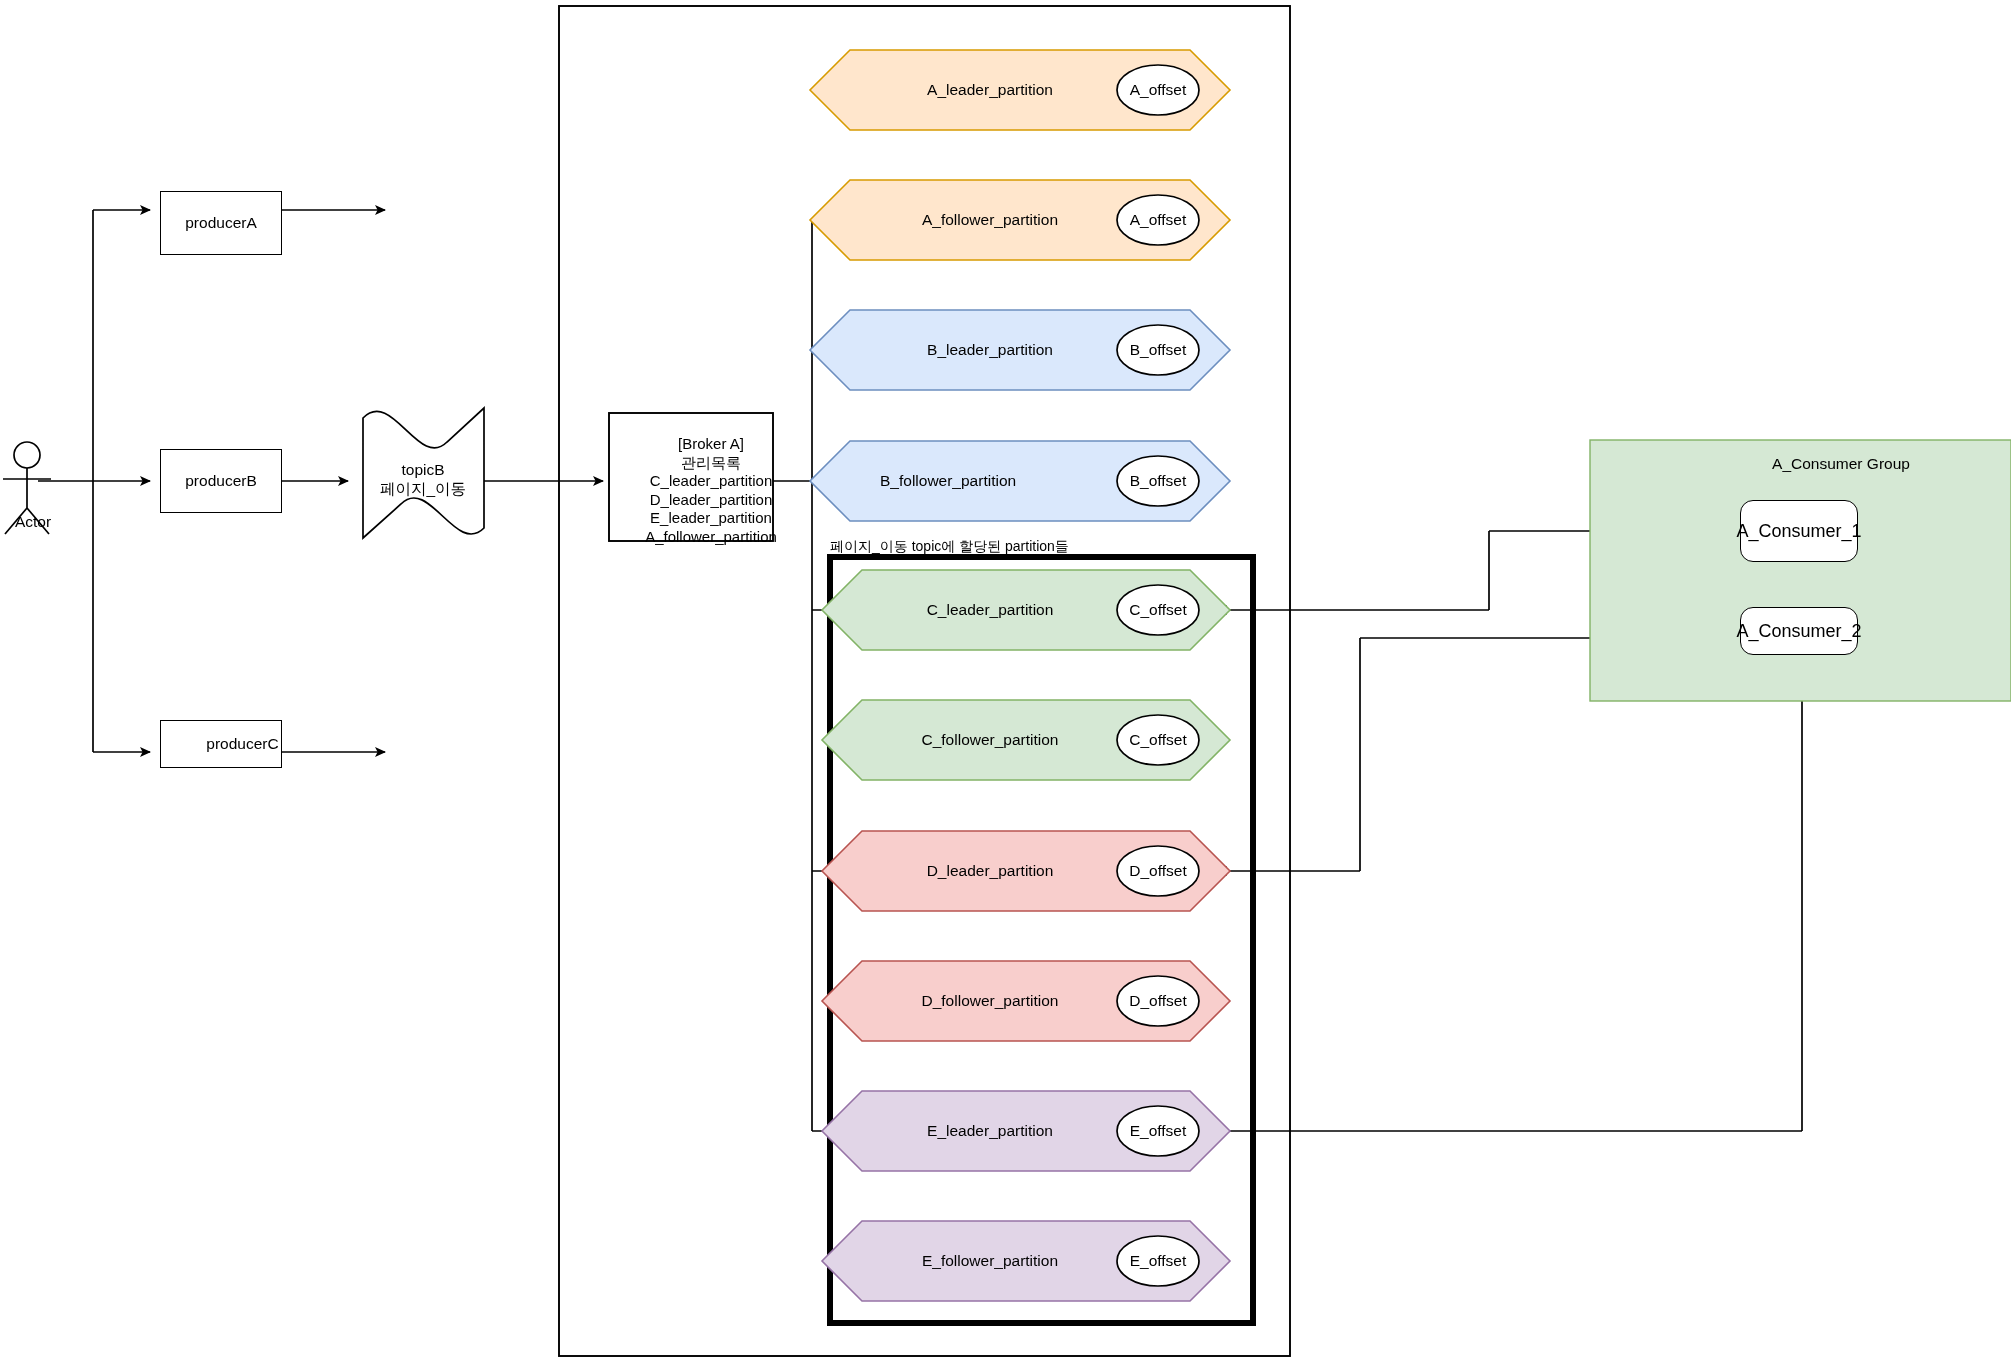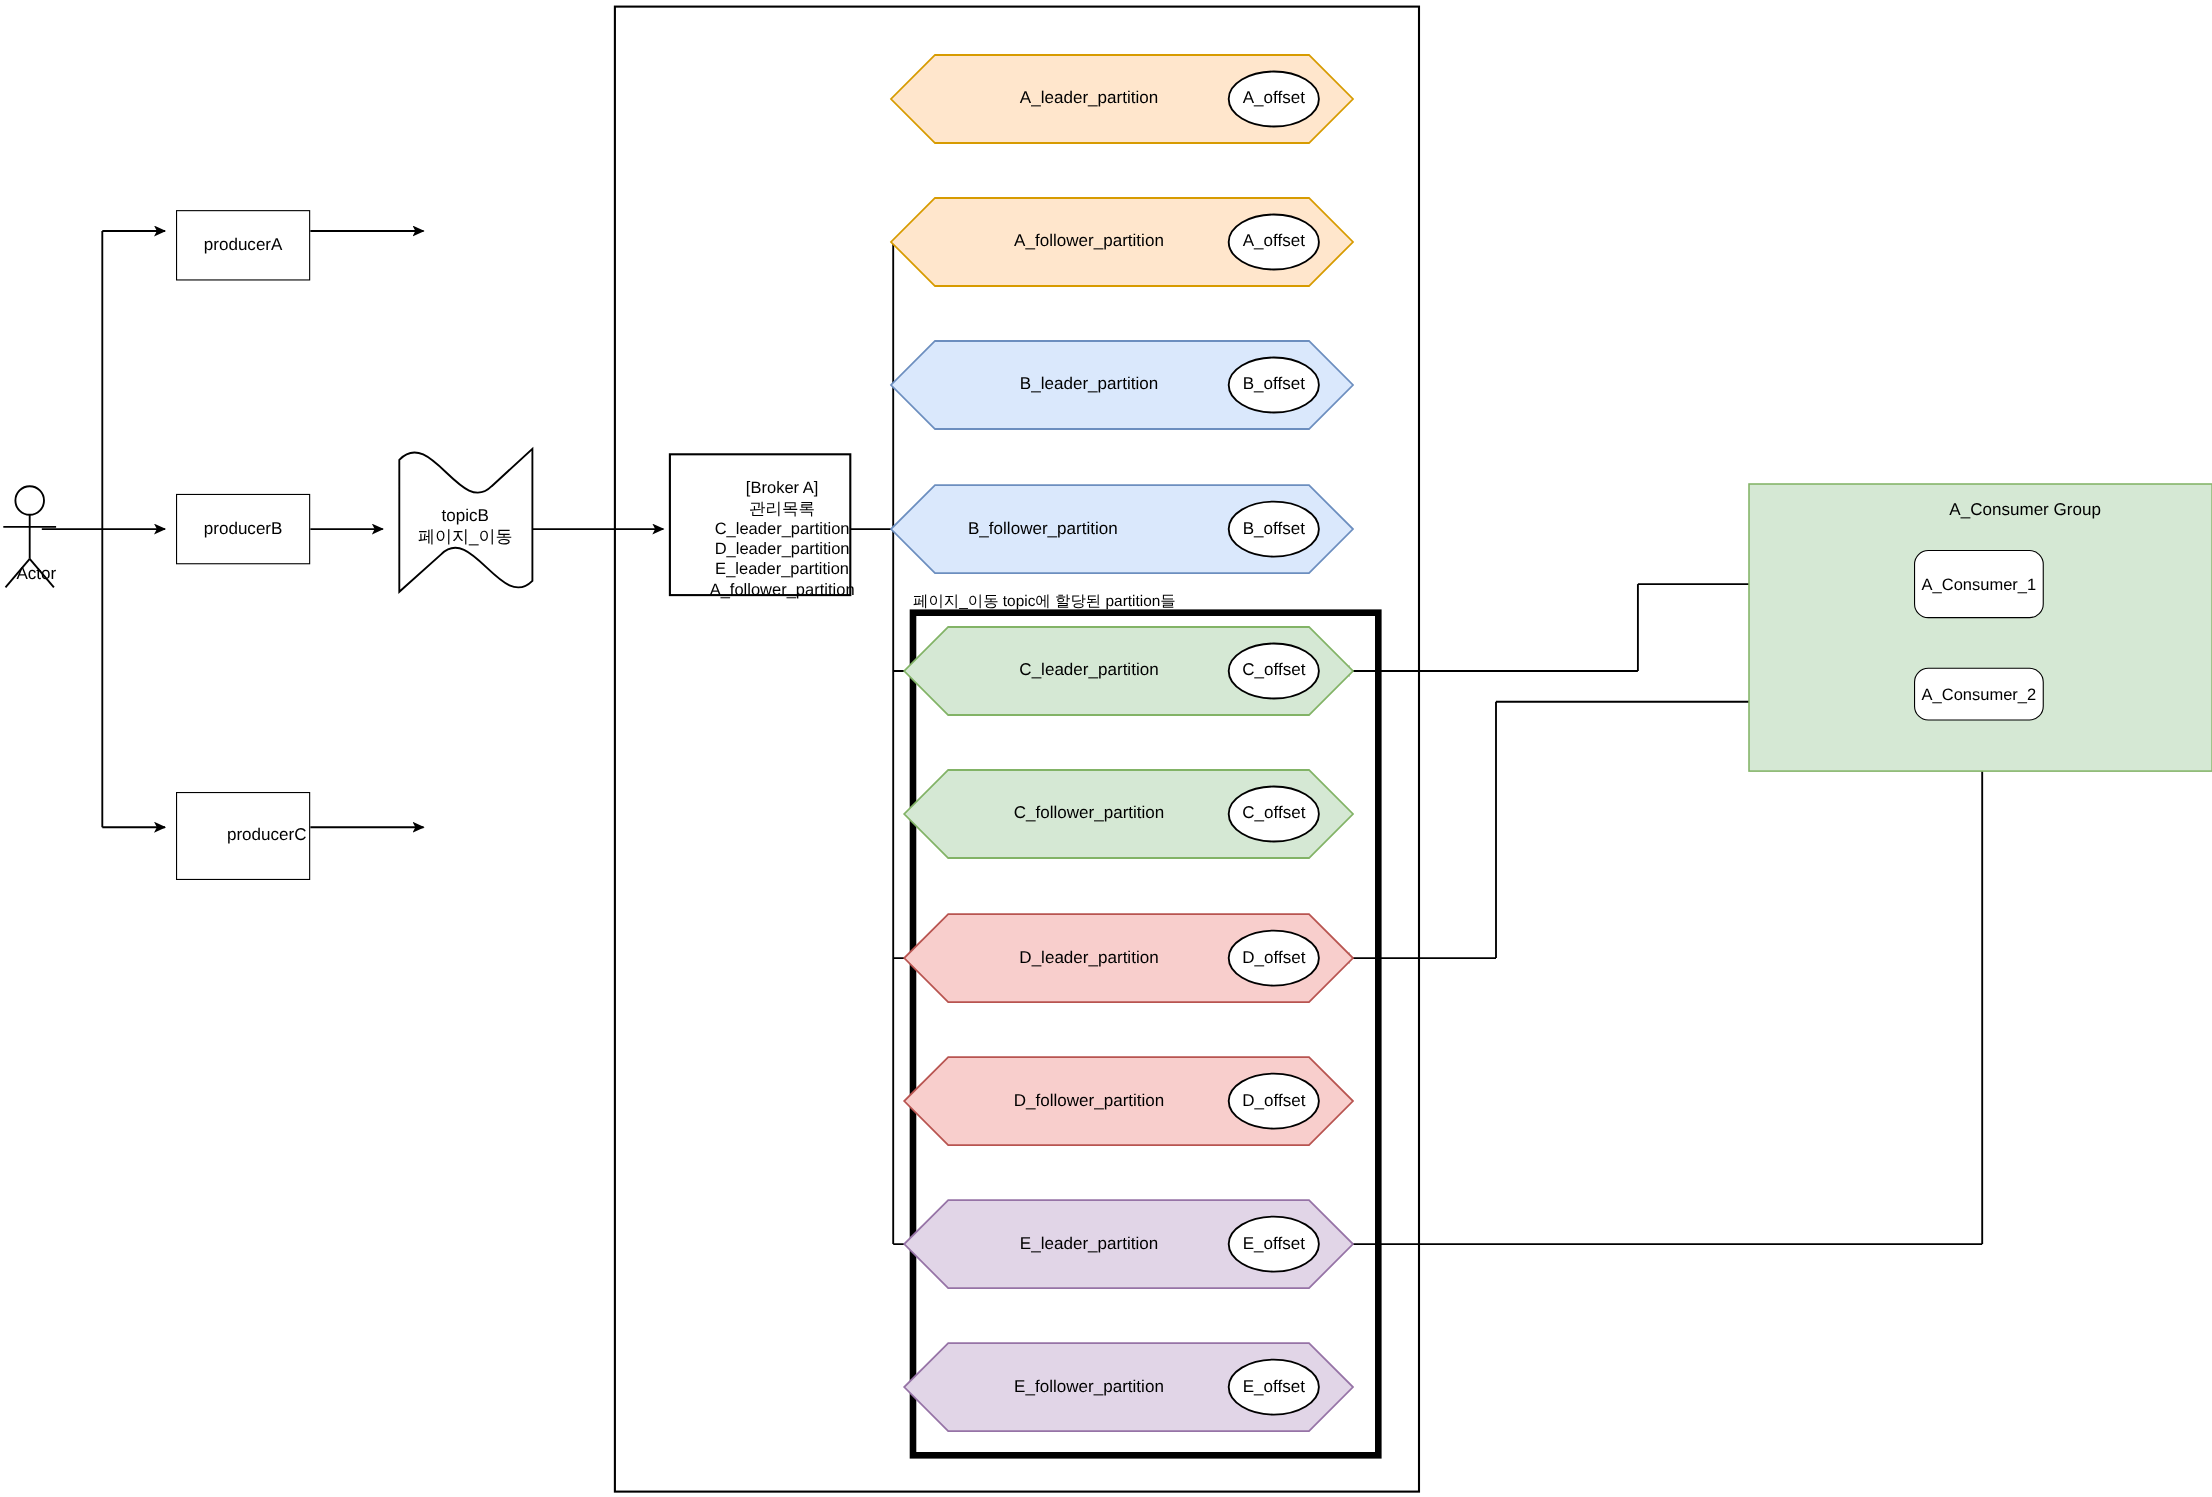--- a/index.html
+++ b/index.html
@@ -4,21 +4,21 @@
 <style>
   html,body{margin:0;padding:0;background:#ffffff;}
   body{font-family:"Liberation Sans","DejaVu Sans",sans-serif;}
   #stage{position:relative;width:2011px;height:1361px;overflow:hidden;background:#fff;}
   svg.layer{position:absolute;left:0;top:0;width:2011px;height:1361px;}
   .node{position:absolute;box-sizing:border-box;display:flex;align-items:center;justify-content:center;text-align:center;}
   .lbl{position:absolute;white-space:pre;text-align:center;color:#000;}
   .boxnode{border:1.6px solid #000;background:#fff;font-size:15.5px;color:#000;}
   .hexlabel{position:absolute;font-size:15.5px;color:#000;white-space:nowrap;}
   .offsetlabel{position:absolute;font-size:15.5px;color:#000;white-space:nowrap;text-align:center;}
-  .consumerbox{border:1.6px solid #000;background:#fff;border-radius:13px;font-size:15px;color:#000;}
+  .consumerbox{border:1.6px solid #000;background:#fff;border-radius:13px;font-size:18px;color:#000;}
   .grouplabel{position:absolute;font-size:15.5px;color:#000;white-space:nowrap;}
   .annot{position:absolute;font-size:14px;color:#000;white-space:nowrap;}
   .brokertext{position:absolute;font-size:15px;line-height:18.6px;color:#000;text-align:center;white-space:pre;margin-left:20px;}
   .actorlbl{position:absolute;font-size:15.5px;color:#000;}
 </style>
 </head>
 <body>
 
 <div id="stage">
 
@@ -111,21 +111,21 @@
   </svg>
 
   <div class="actorlbl" style="left:3px;top:513px;width:60px;text-align:center;">Actor</div>
 
   <div class="node boxnode" style="left:160px;top:178px;width:122px;height:64px;margin-top:13px;">
     <span>producerA</span>
   </div>
   <div class="node boxnode" style="left:160px;top:449px;width:122px;height:64px;">
     <span>producerB</span>
   </div>
-  <div class="node boxnode" style="left:160px;top:720px;width:122px;height:80px;padding-left:43px;">
+  <div class="node boxnode" style="left:160px;top:720px;width:122px;height:48px;padding-left:43px;">
     <span>producerC</span>
   </div>
 
   <div class="lbl" style="left:358px;top:460px;width:130px;font-size:15.5px;line-height:19px;">topicB</div>
   <div class="lbl" style="left:358px;top:479px;width:130px;font-size:15.5px;line-height:19px;">페이지_이동</div>
 
   <div class="brokertext" style="left:609px;top:435px;width:164px;">[Broker A]
 관리목록
 C_leader_partition
 D_leader_partition

